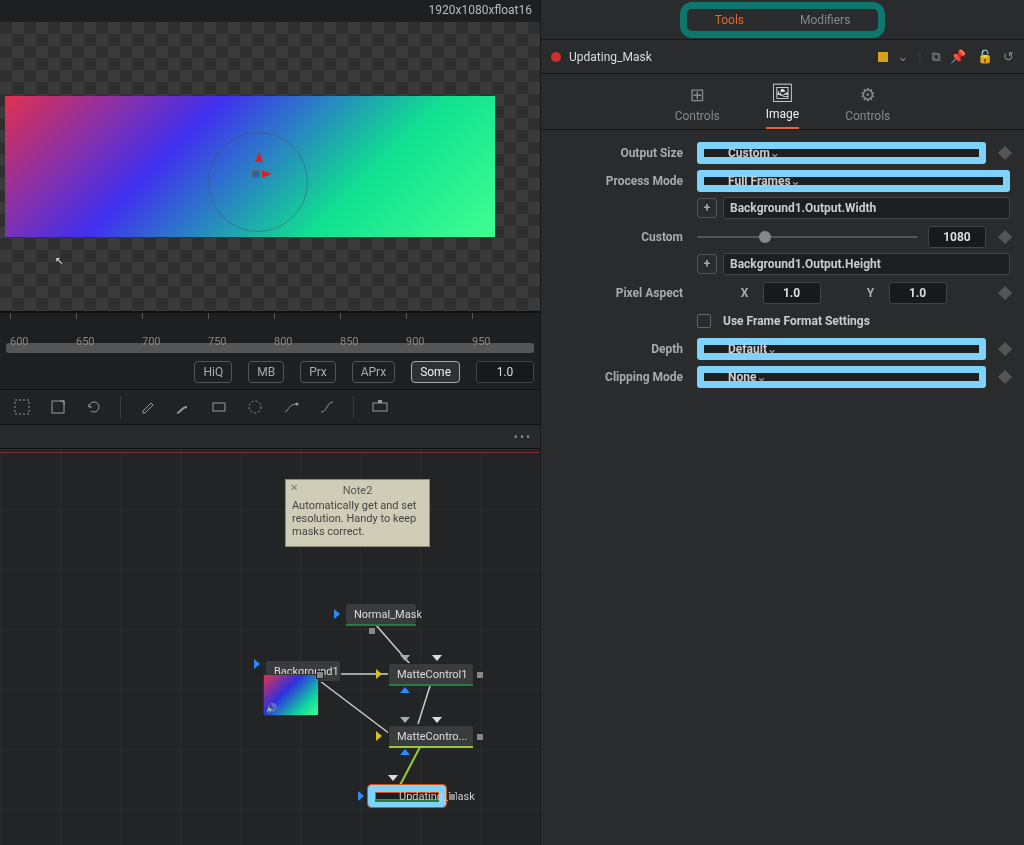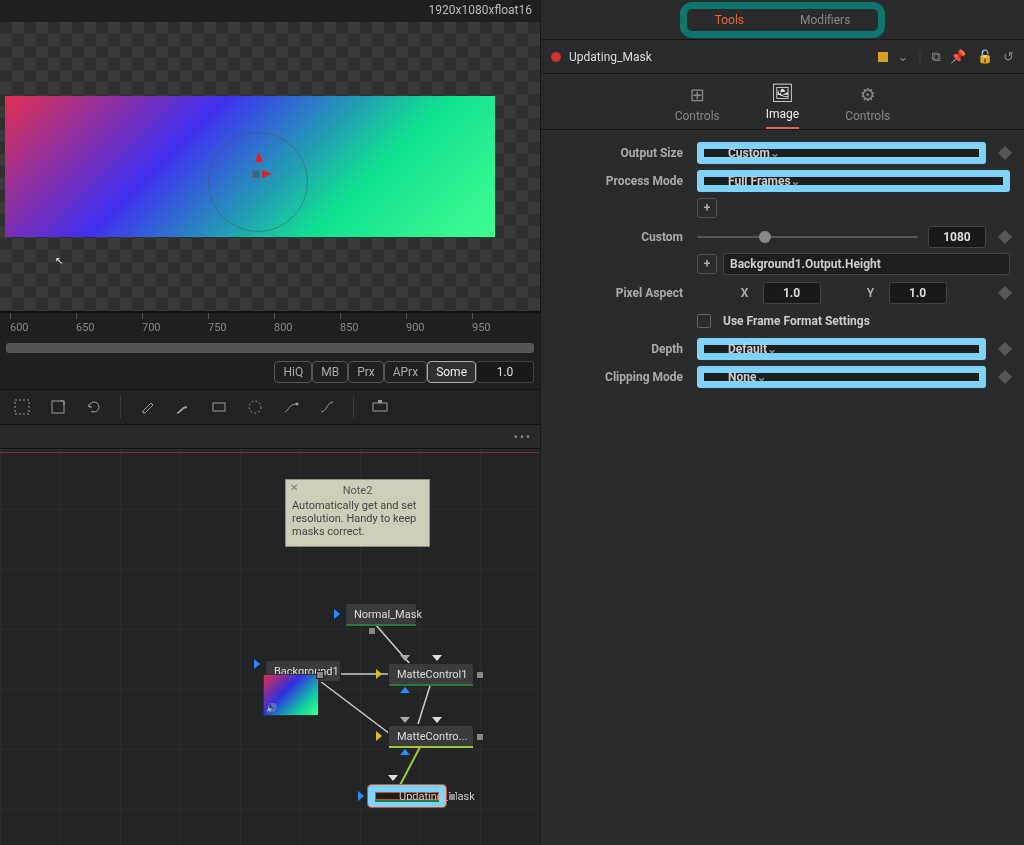--- a/index.html
+++ b/index.html
@@ -17,24 +17,24 @@
     background: linear-gradient(135deg,#e03050 0%,#4030f0 35%,#10e090 70%,#40ff90 100%); }
   .cross { position:absolute; left:248px; top:144px; width:16px; height:16px; }
   .cross .sq { position:absolute; left:4px; top:4px; width:8px; height:8px; border:1px solid #666; background:rgba(0,0,0,.2);}
   .cross .aru { position:absolute; left:7px; top:-14px; width:0;height:0;border-left:4px solid transparent;border-right:4px solid transparent;border-bottom:10px solid #e02020;}
   .cross .arr { position:absolute; left:14px; top:4px; width:0;height:0;border-top:4px solid transparent;border-bottom:4px solid transparent;border-left:10px solid #e02020;}
   .circ { position:absolute; left:208px; top:110px; width:100px;height:100px;border:1px solid rgba(80,80,80,.5);border-radius:50%;}
   .cursor { position:absolute; left:55px; top:233px; color:#fff; font-size:10px;}
 
   .ruler-area { background:#1e1f21; border-top:1px solid #111;}
   .ruler { height:30px; position:relative; color:#888; font-size:11px; }
-  .ruler span { position:absolute; top:8px; }
+  .ruler span { position:absolute; top:22px; }
   .ruler .tick { position:absolute; top:0; width:1px; height:6px; background:#555; }
   .scrub { height:10px; margin:0 6px 6px 6px; border-radius:3px; background:#555; }
-  .ruler-row2 { display:flex; align-items:center; height:30px; padding:0 6px 4px 6px; gap:0;margin-left:45px;}
+  .ruler-row2 { display:flex; align-items:center; height:30px; padding:0 6px 4px 6px; gap:16px;margin-left:45px;}
   .pill { height:22px; padding:0 8px; border:1px solid #555; border-radius:4px; display:flex; align-items:center; color:#aaa; cursor:pointer;}
   .pill.active { border-color:#aaa; color:#eee; background:#2f3032;}
   .numbox { margin-left:auto; width:58px; height:22px; background:#18191b; border:1px solid #444; border-radius:3px; text-align:center; line-height:20px; color:#ddd;}
 
   .toolbar { height:36px; border-top:1px solid #111; border-bottom:1px solid #111; display:flex; align-items:center; gap:12px; padding:0 10px; background:#212224;}
   .toolbar .tbtn { width:24px; height:24px; color:#999; display:flex; align-items:center;justify-content:center; cursor:pointer;}
   .toolbar .sep { width:1px; height:22px; background:#3a3b3d; margin:0 2px;}
   .toolbar svg { display:block; }
 
   .opts-bar { height:24px; border-bottom:1px solid #111; background:#28292b; display:flex; justify-content:flex-end; align-items:center; padding-right:8px;}
@@ -305,20 +305,21 @@
       </div>
       <div class="prow">
         <div class="plabel">Process Mode</div>
         <div class="sel">
             <span>Full Frames</span>
             <span class="chev">⌄</span>
           </div>
       </div>
       <div class="exprrow">
         <div class="plus">+</div>
+        <div class="expr">Background1.Output.Width</div>
       </div>
       <div class="prow">
         <div class="plabel">Custom</div>
         <div class="slider">
             <div class="track"></div>
             <div class="knob" style="left:28%"></div>
           </div>
         <div class="nfield">1080</div>
         <div class="key"></div>
       </div>

